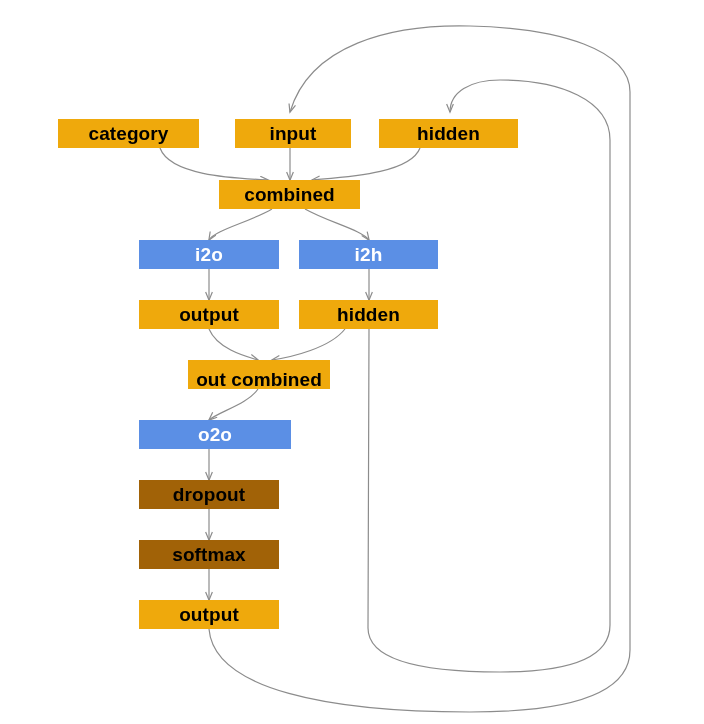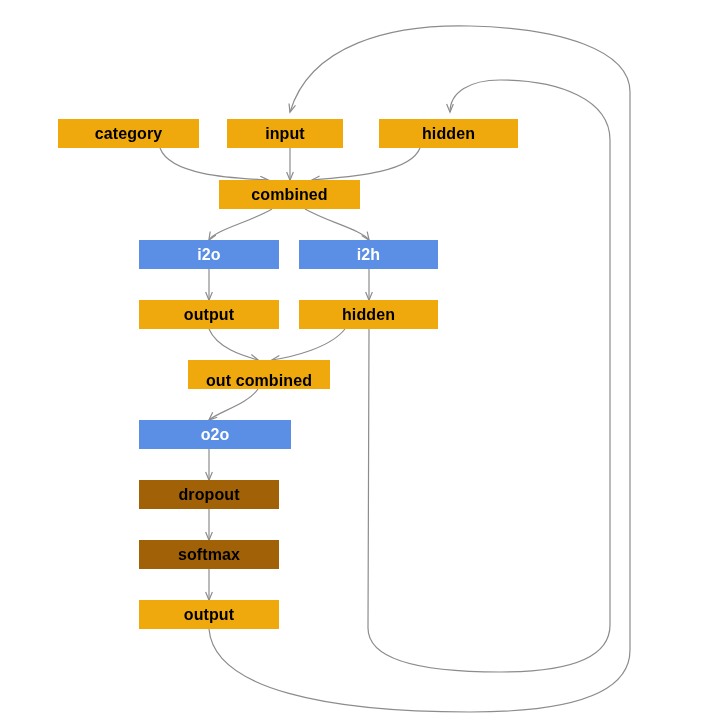--- a/index.html
+++ b/index.html
@@ -25,21 +25,21 @@
     top: 0;
     width: 704px;
     height: 724px;
   }
   .node {
     position: absolute;
     box-sizing: border-box;
     display: flex;
     align-items: center;
     justify-content: center;
-    font-size: 16px;
+    font-size: 19px;
     font-weight: bold;
     letter-spacing: 0.1px;
     line-height: 1;
     white-space: nowrap;
     user-select: none;
   }
   .node.kind-state {
     background: #efa90c;
     color: #000000;
   }
@@ -77,21 +77,21 @@
         <path d="M 209,509 L 209,540" fill="none" stroke="#8c8c8c" stroke-width="1.2" marker-end="url(#arrowhead)"></path>
         <path d="M 209,569 L 209,600" fill="none" stroke="#8c8c8c" stroke-width="1.2" marker-end="url(#arrowhead)"></path>
         <path d="M 209,629 C 214,690 330,712 470,712 C 580,712 630,690 630,650 L 630,92 C 630,50 560,28 470,26 C 390,24 310,45 290,112" fill="none" stroke="#8c8c8c" stroke-width="1.2" marker-end="url(#arrowhead)"></path>
         <path d="M 369,329 L 368,628 C 368,660 420,672 500,672 C 575,672 610,655 610,625 L 610,140 C 610,100 560,80 500,80 C 470,80 450,92 450,112" fill="none" stroke="#8c8c8c" stroke-width="1.2" marker-end="url(#arrowhead)"></path>
       </g>
   </svg>
   <div id="node-layer">
       <div class="node kind-state" style="left: 58px; top: 119px; width: 141px; height: 29px;">
         <span>category</span>
       </div>
-      <div class="node kind-state" style="left: 227px; top: 119px; width: 116px; height: 29px; text-align: center;">
+      <div class="node kind-state" style="left: 235px; top: 119px; width: 116px; height: 29px; text-align: center;">
         <span>input</span>
       </div>
       <div class="node kind-state" style="left: 379px; top: 119px; width: 139px; height: 29px;">
         <span>hidden</span>
       </div>
       <div class="node kind-state" style="left: 219px; top: 180px; width: 141px; height: 29px;">
         <span>combined</span>
       </div>
       <div class="node kind-linear" style="left: 139px; top: 240px; width: 140px; height: 29px; justify-content: center;">
         <span>i2o</span>

